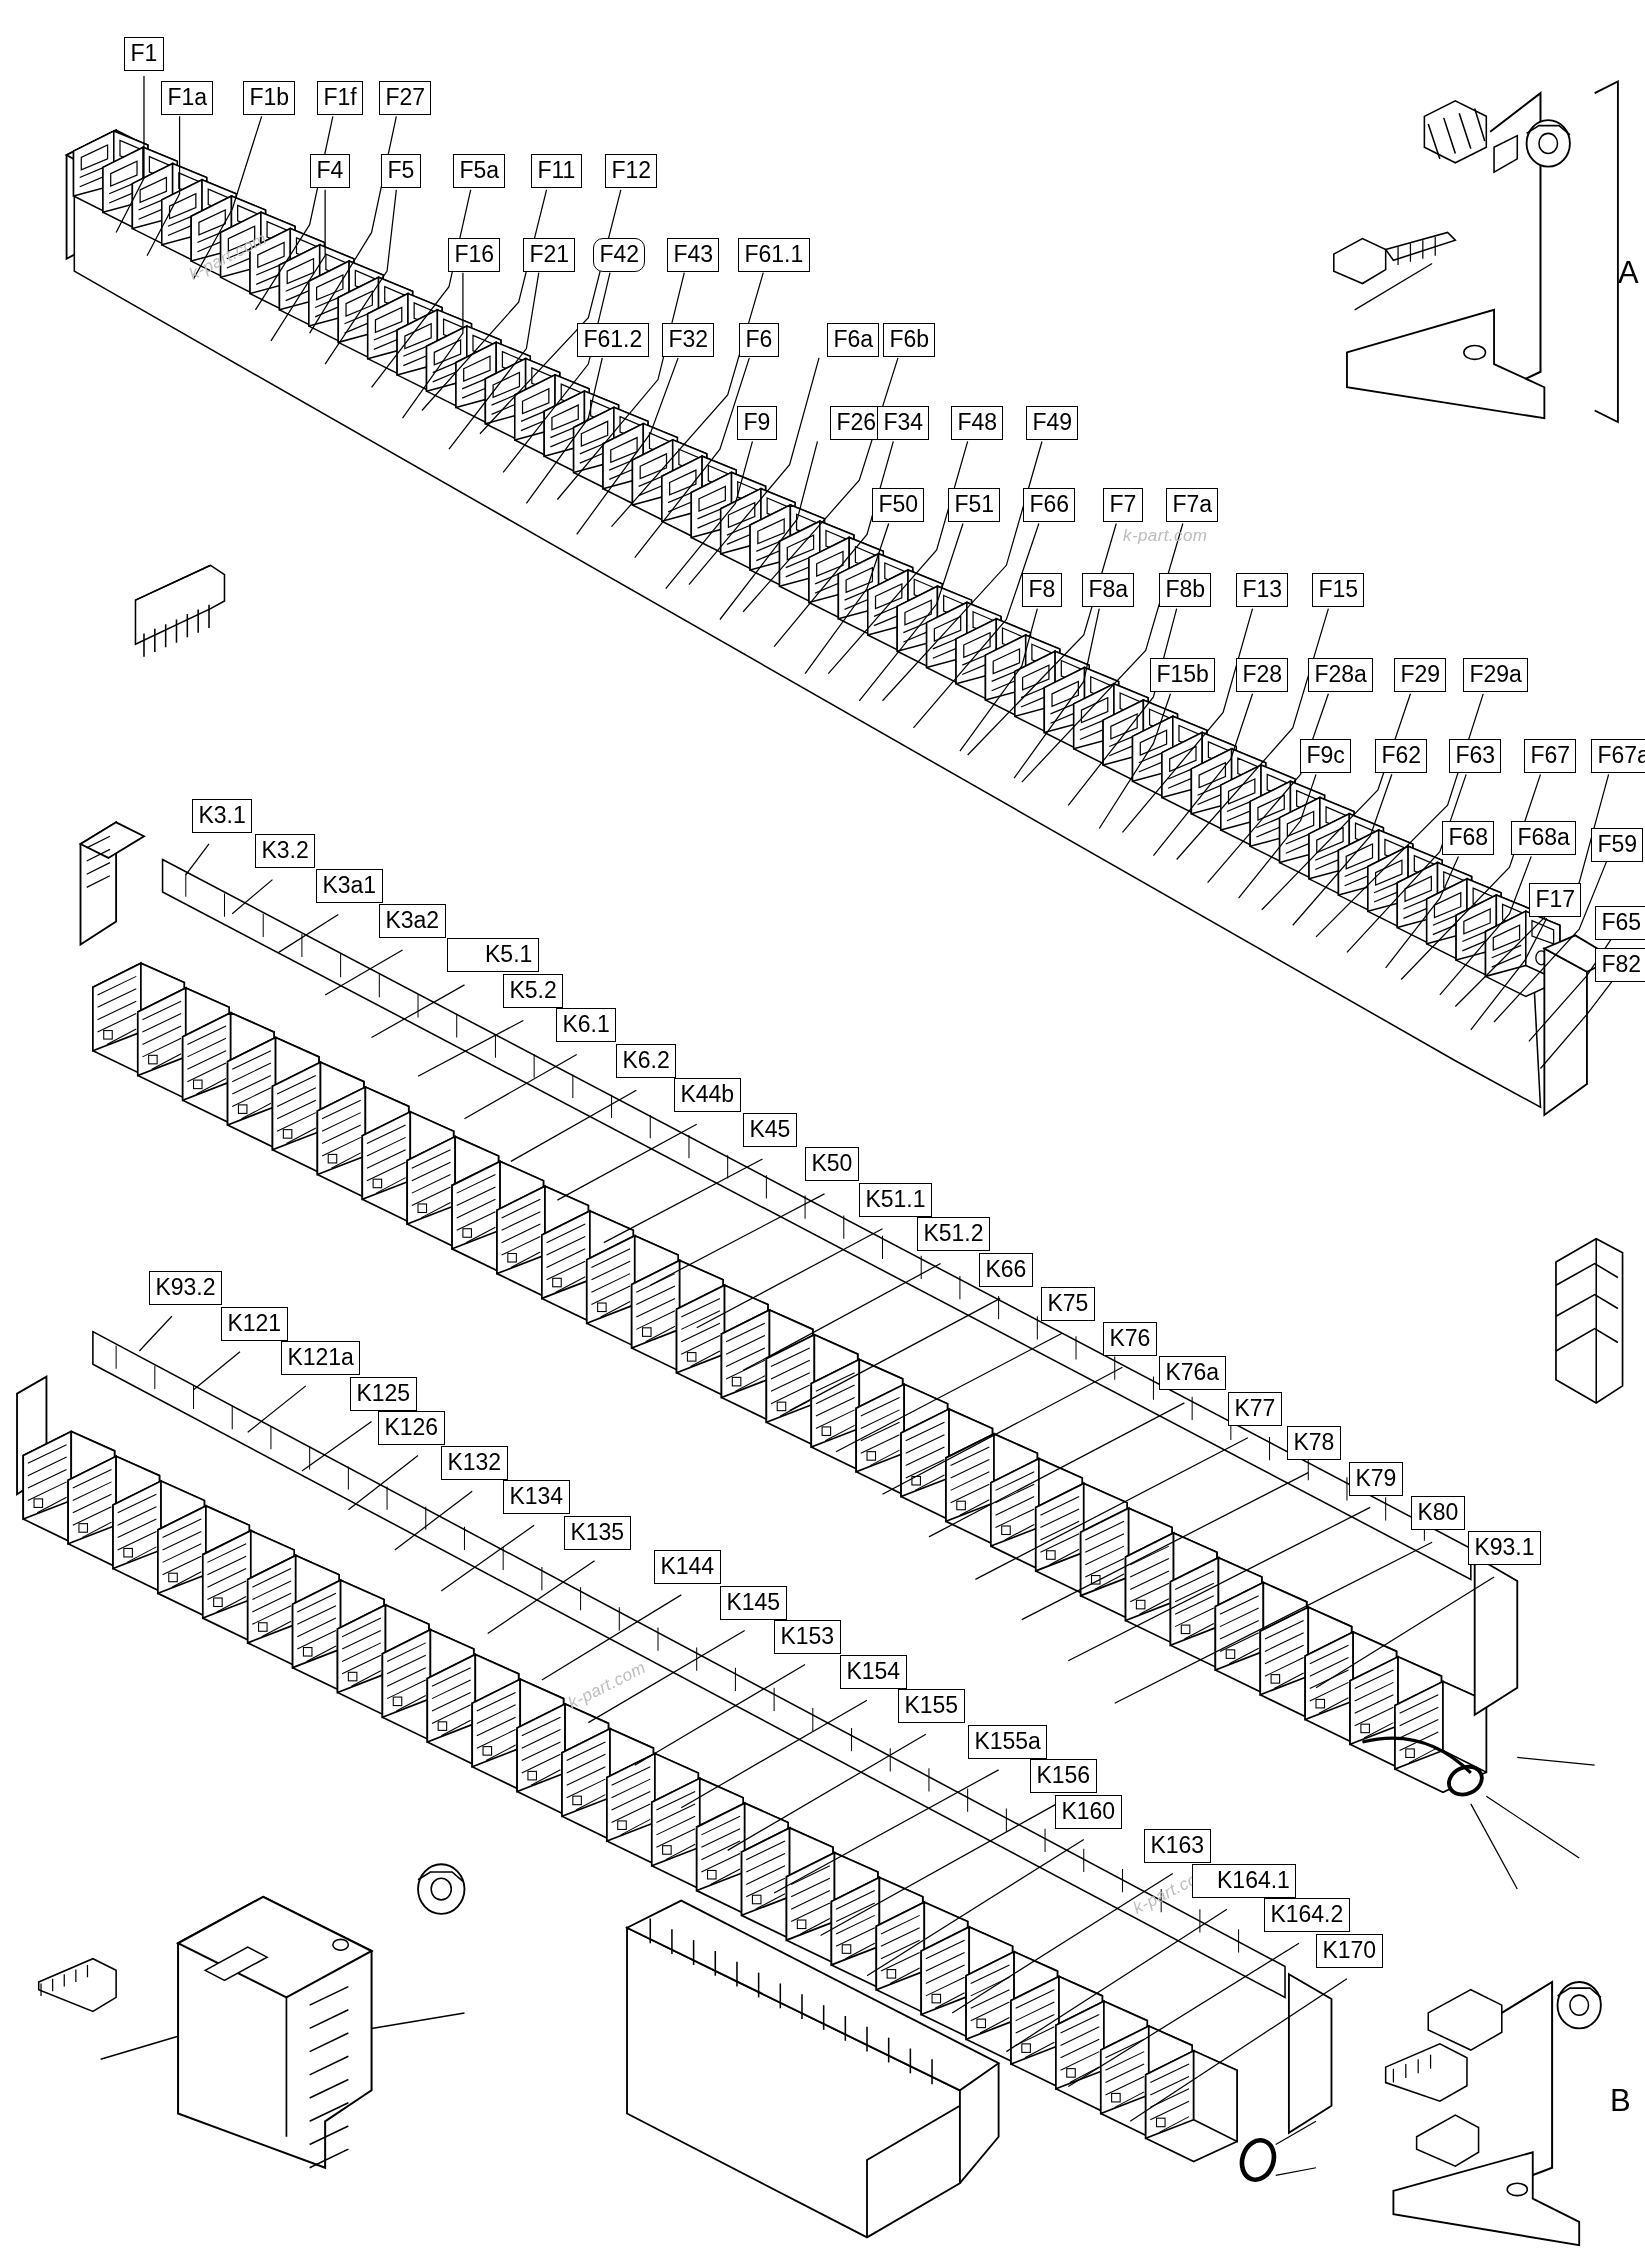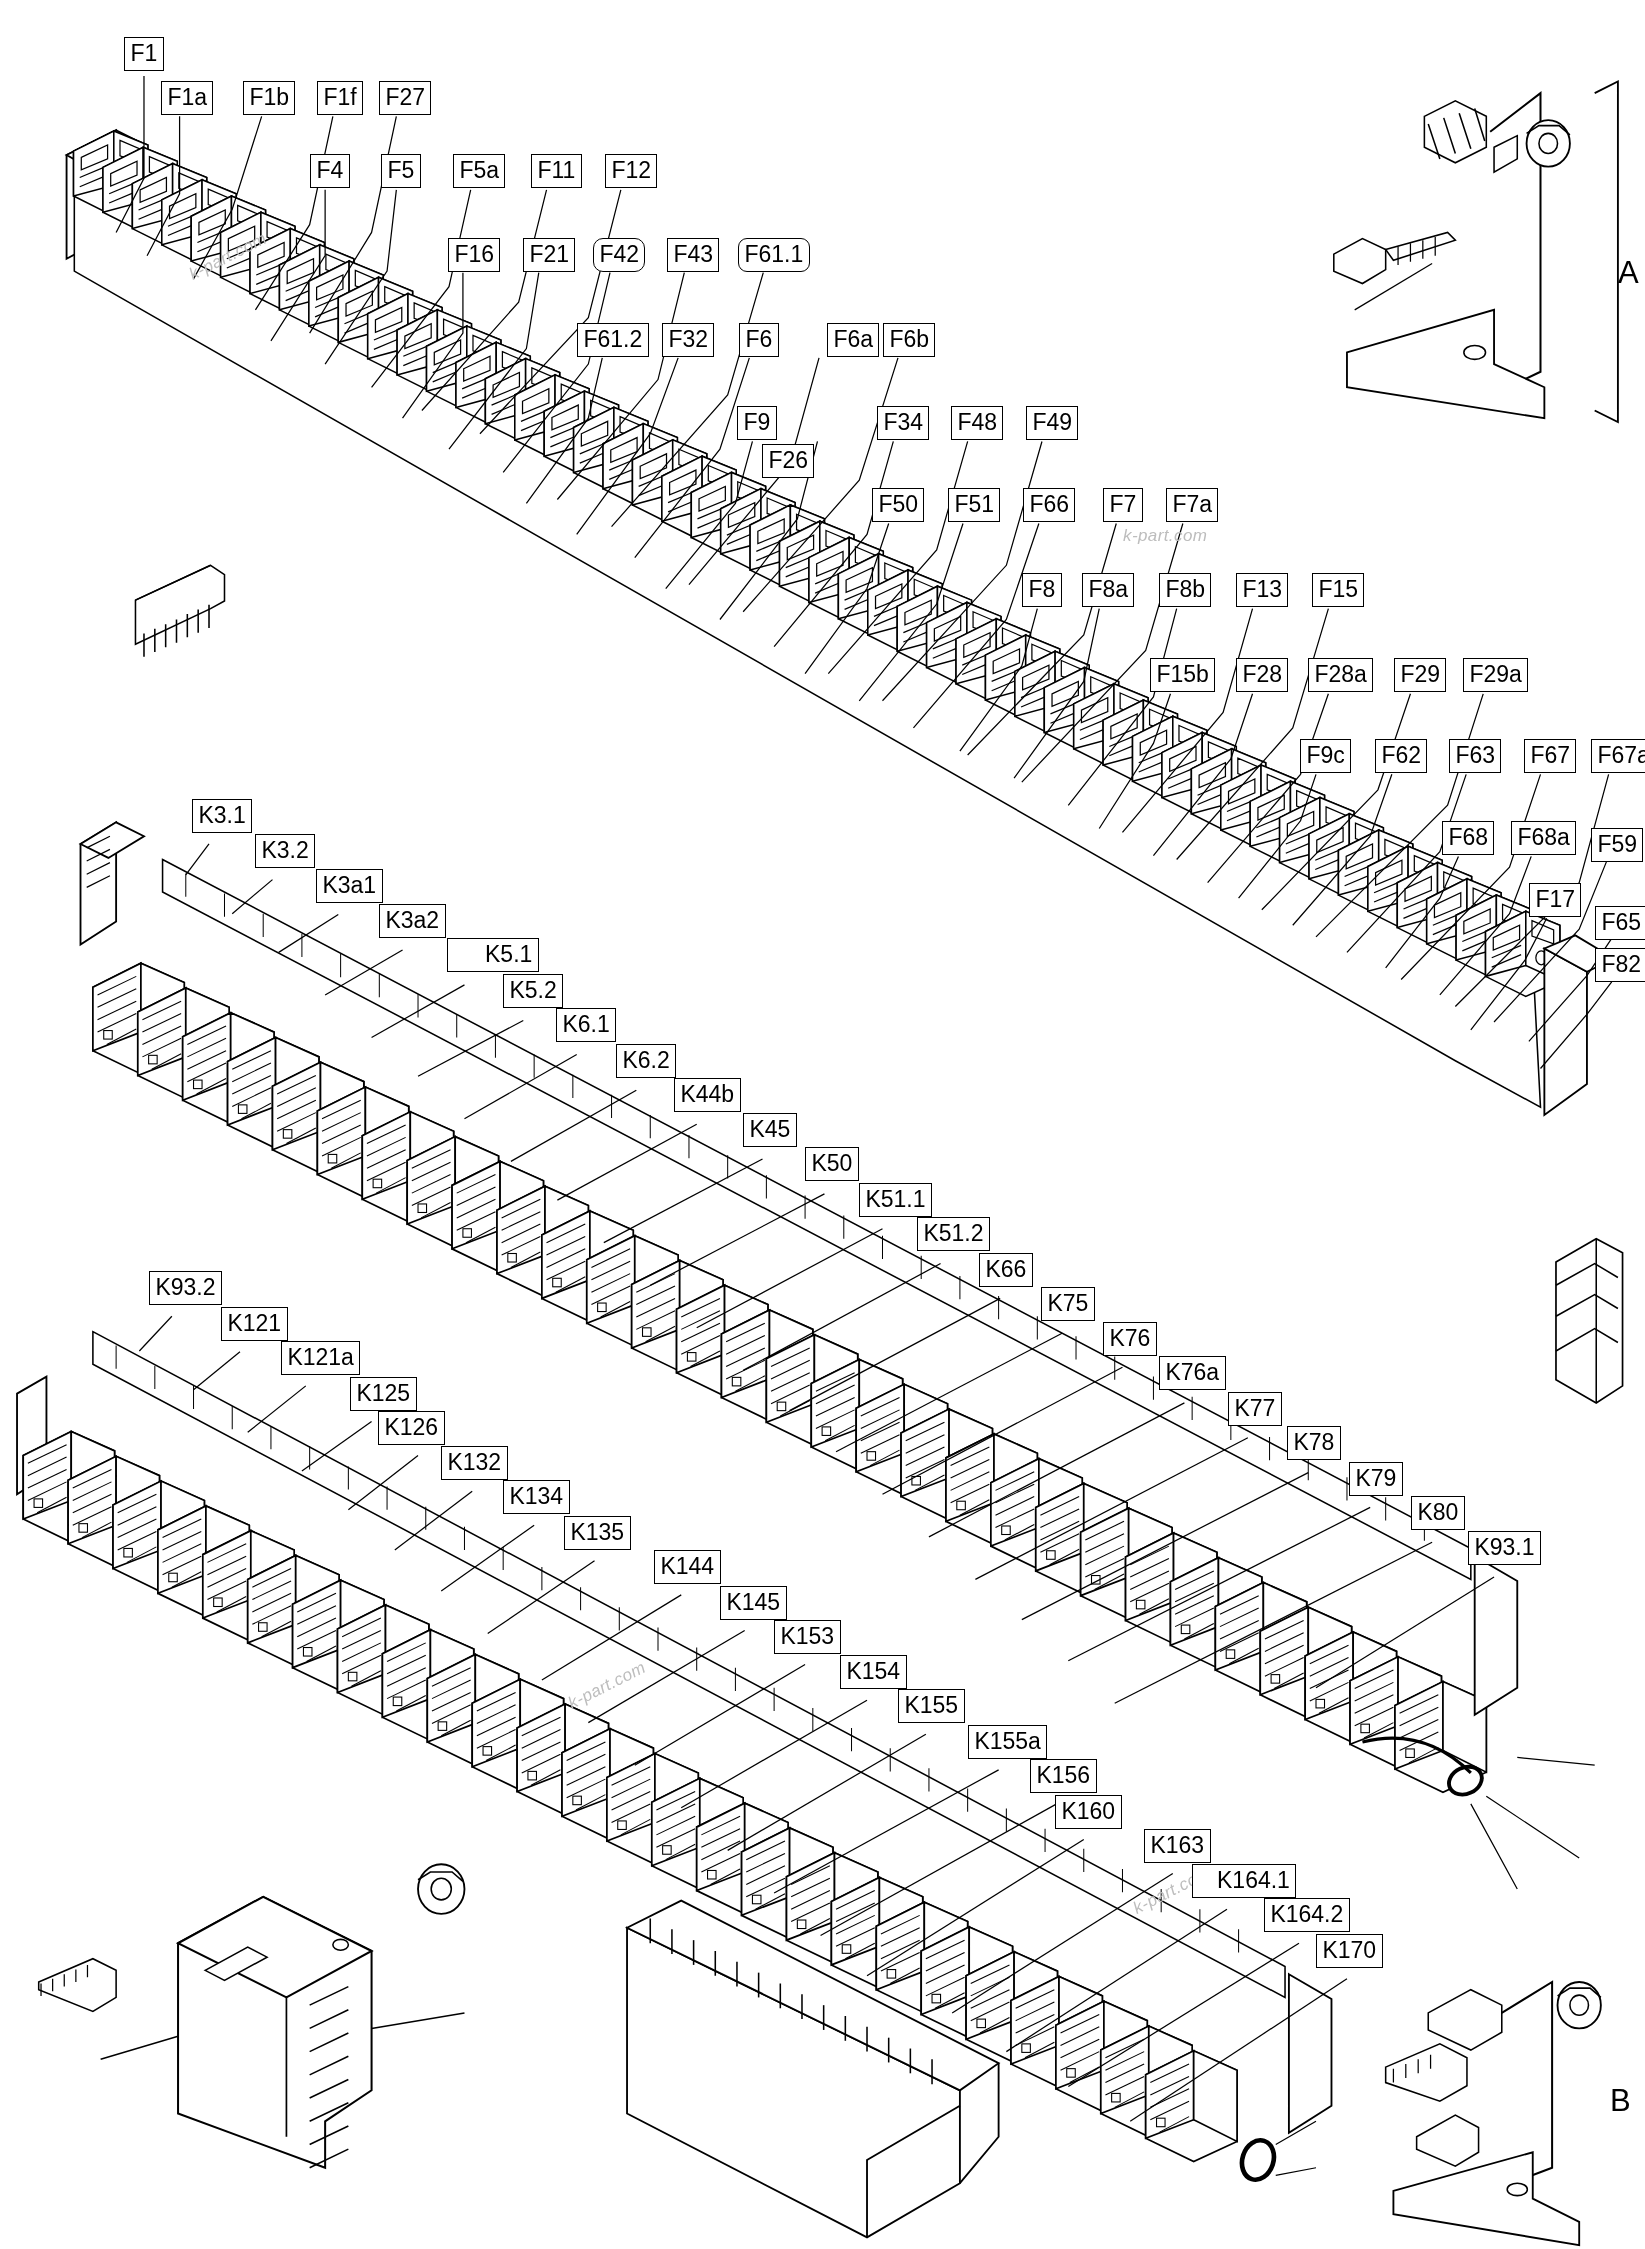--- a/index.html
+++ b/index.html
@@ -514,30 +514,30 @@
   <div class="callout" style="left:310px;  top:154px;">F4</div>
   <div class="callout" style="left:381px;  top:154px;">F5</div>
   <div class="callout" style="left:453px;  top:154px;">F5a</div>
   <div class="callout" style="left:531px;  top:154px;">F11</div>
   <div class="callout" style="left:605px;  top:154px;">F12</div>
 
   <div class="callout" style="left:448px;  top:238px;">F16</div>
   <div class="callout" style="left:523px;  top:238px;">F21</div>
   <div class="callout" style="left:593px;  top:238px;border-radius:10px;">F42</div>
   <div class="callout" style="left:667px;  top:238px;">F43</div>
-  <div class="callout" style="left:738px;  top:238px;border-radius:9px;">F61.1</div>
+  <div class="callout" style="left:738px;  top:238px;">F61.1</div>
 
   <div class="callout" style="left:577px;  top:323px;">F61.2</div>
   <div class="callout" style="left:662px;  top:323px;">F32</div>
   <div class="callout" style="left:739px;  top:323px;">F6</div>
   <div class="callout" style="left:803px; top:323px;margin-left:24px;">F6a</div>
   <div class="callout" style="left:883px; top:323px;">F6b</div>
 
   <div class="callout" style="left:737px;  top:406px;">F9</div>
-  <div class="callout" style="left:762px; top:406px;margin-top:38px;">F26</div>
+  <div class="callout" style="left:830px; top:406px;">F26</div>
   <div class="callout" style="left:877px; top:406px;">F34</div>
   <div class="callout" style="left:951px; top:406px;">F48</div>
   <div class="callout" style="left:1026px; top:406px;">F49</div>
 
   <div class="callout" style="left:872px; top:488px;">F50</div>
   <div class="callout" style="left:948px; top:488px;">F51</div>
   <div class="callout" style="left:1023px; top:488px;">F66</div>
   <div class="callout" style="left:1103px; top:488px;">F7</div>
   <div class="callout" style="left:1166px; top:488px;">F7a</div>
 

